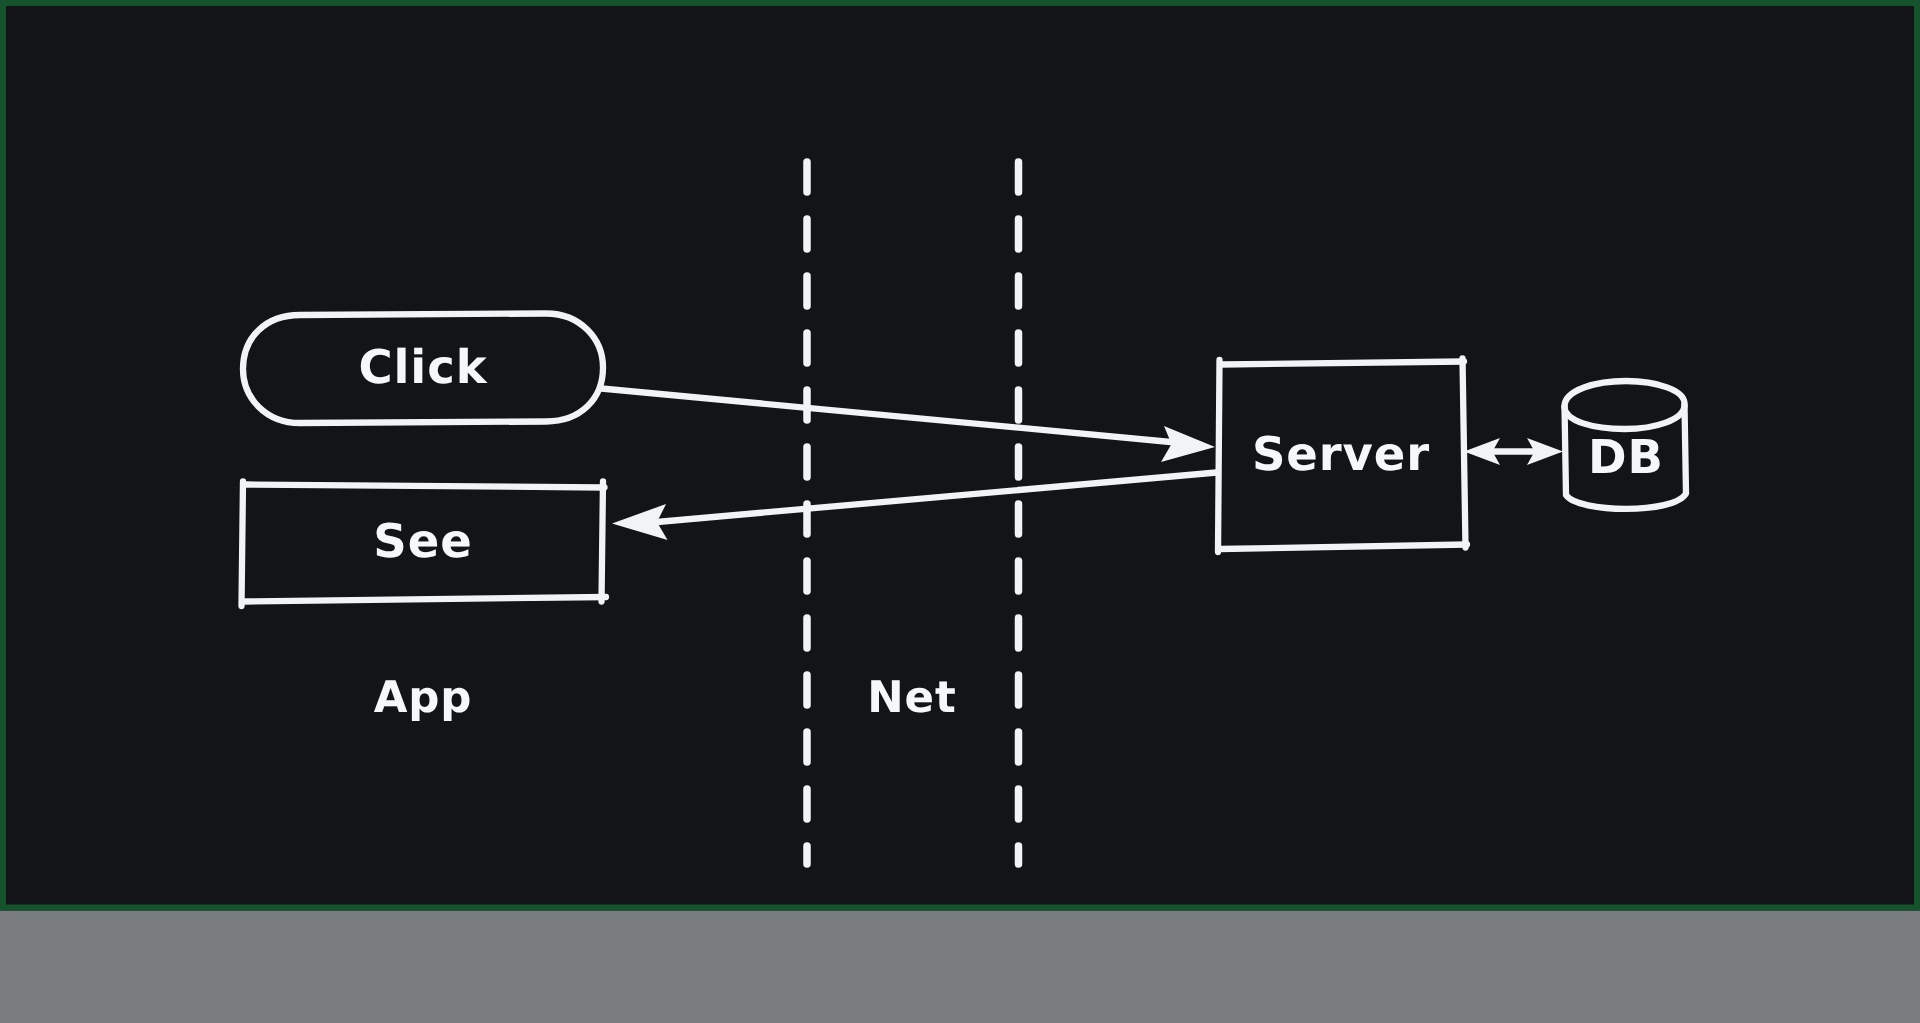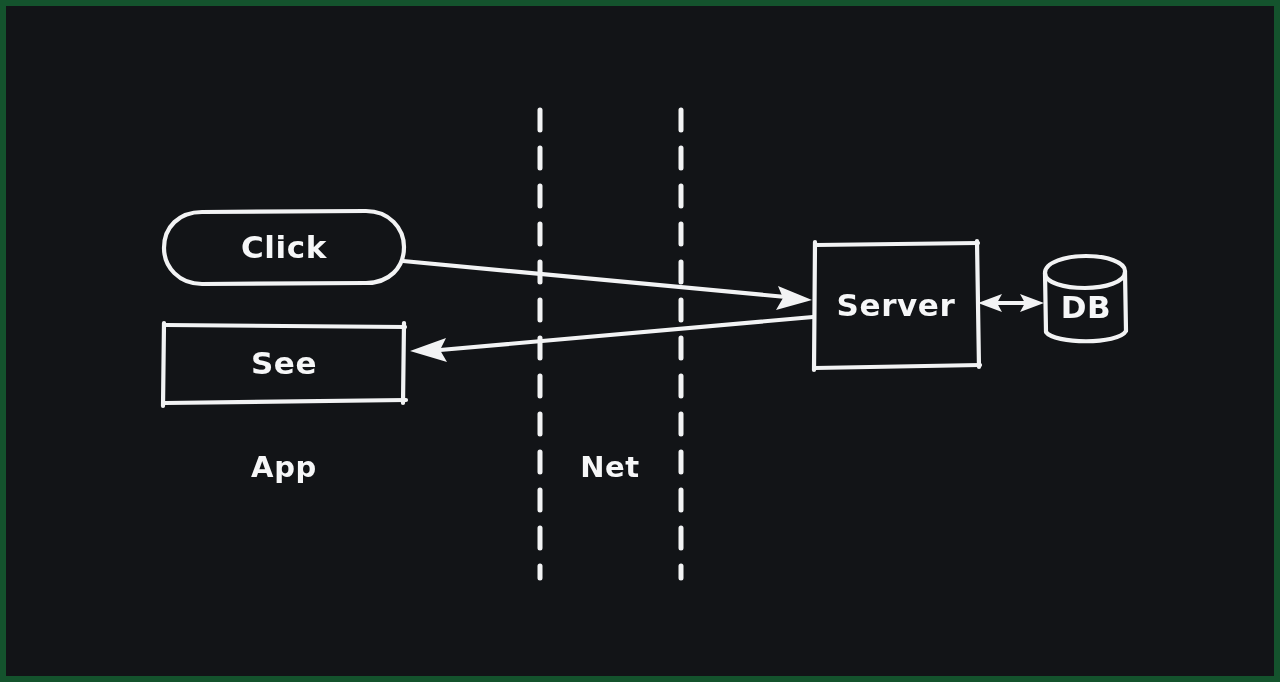--- a/index.html
+++ b/index.html
@@ -11,23 +11,23 @@
     width: 1280px;
     height: 682px;
     overflow: hidden;
     font-family: "DejaVu Sans", "Liberation Sans", sans-serif;
   }
   #canvas-frame {
     position: absolute;
     left: 0;
     top: 0;
     width: 1280px;
-    height: 682px;
+    height: 607px;
     box-sizing: border-box;
-    border: 6px solid #14532d;
+    border: 4px solid #14532d;
     background: #121417;
   }
   #diagram-svg {
     position: absolute;
     left: 0;
     top: 0;
     width: 1280px;
     height: 682px;
     display: block;
   }

